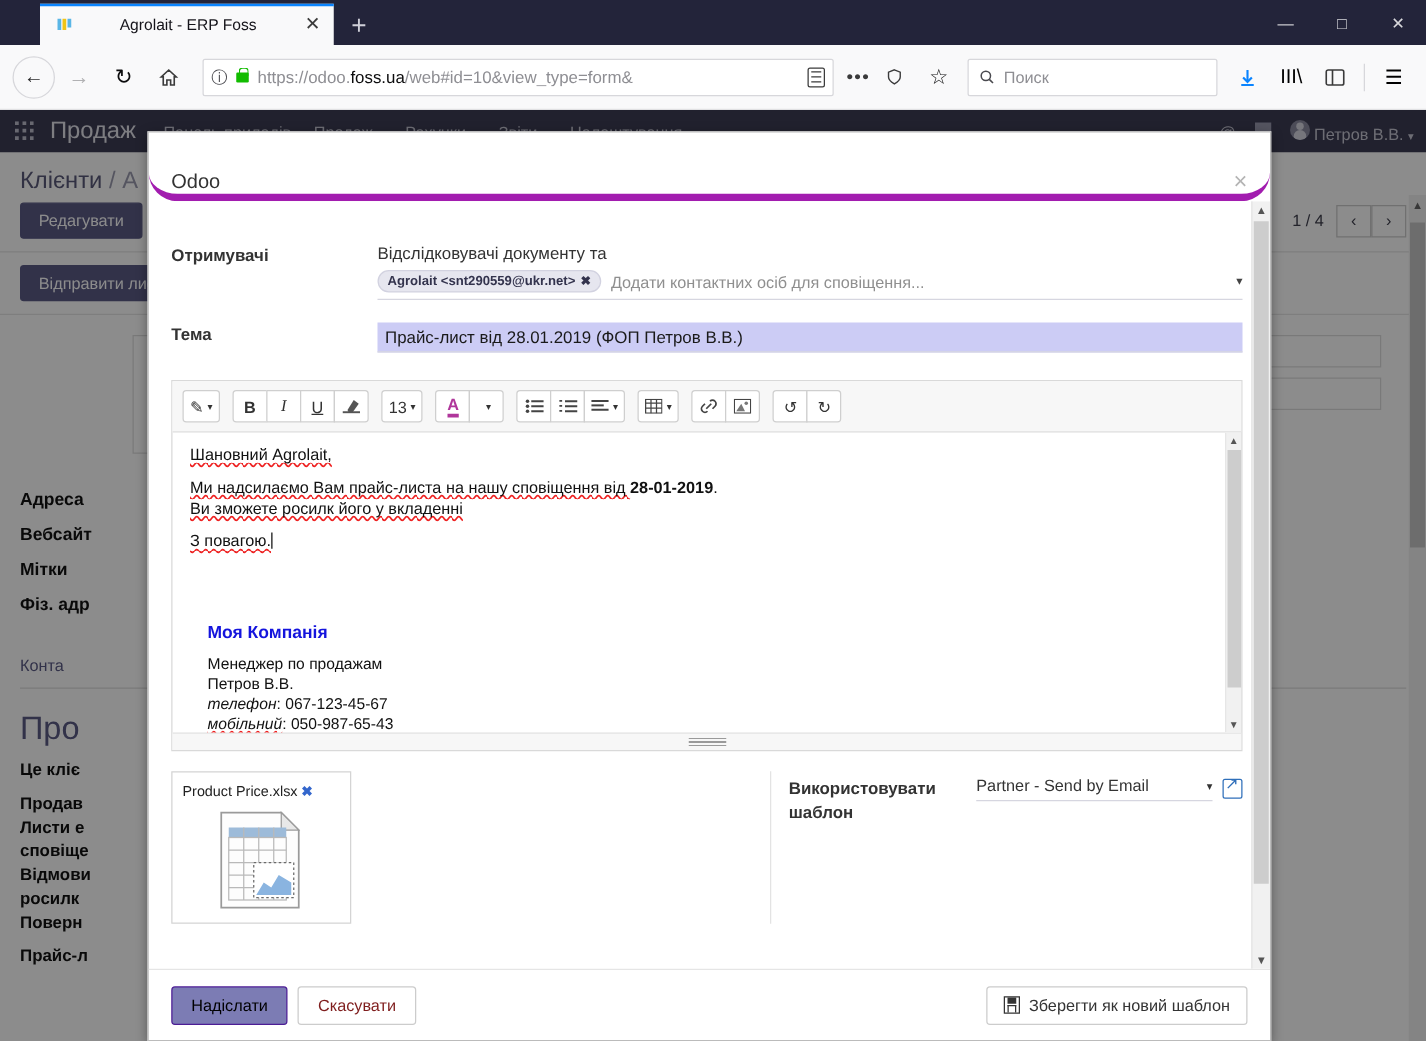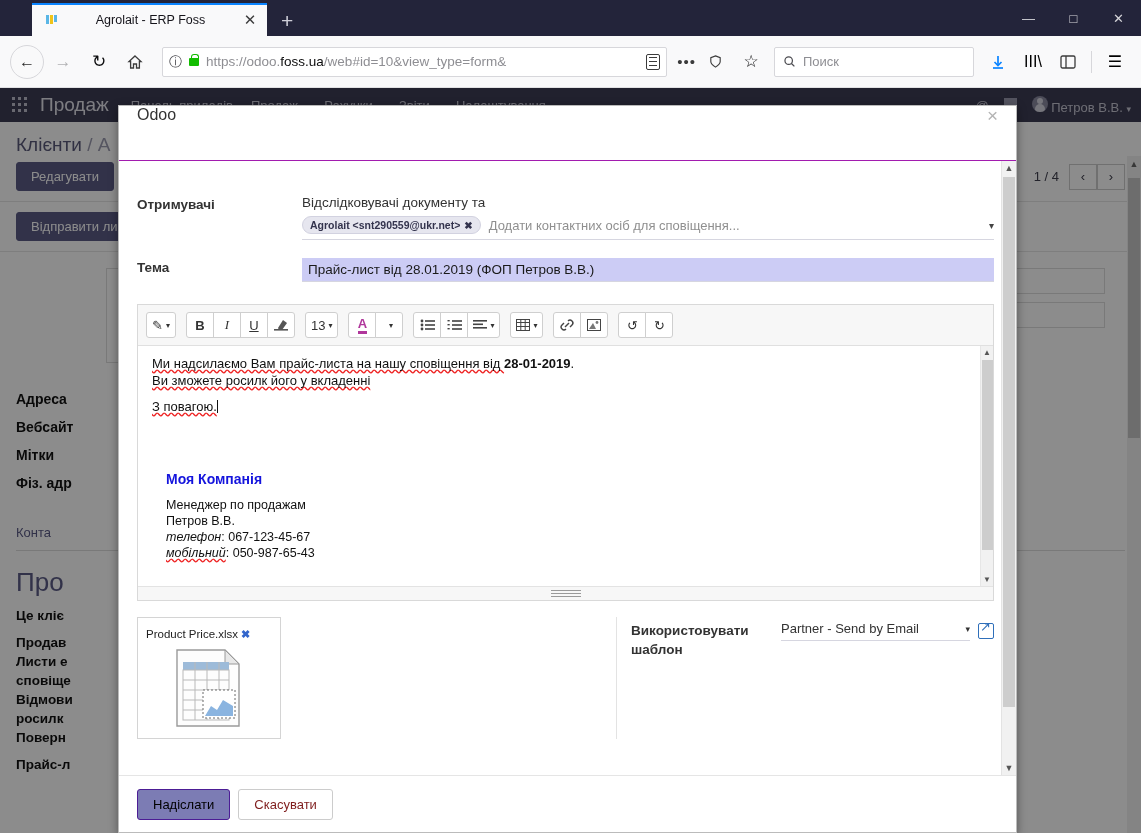--- a/index.html
+++ b/index.html
@@ -105,21 +105,21 @@
   .o-scrollbar-right .up { position:absolute; top:3px; left:0; width:14px; text-align:center; font-size:9px; color:#666;}
 
   .o-dim { position:absolute; inset:0; background:rgba(0,0,0,0.45); }
 
   
   .modal {
     position:absolute; left:118px; top:105px; width:899px; height:728px;
     background:#fff; border:1px solid #bbb; box-shadow:0 3px 9px rgba(0,0,0,.4);
     display:flex; flex-direction:column;
   }
-  .modal-head { height:55px; border-bottom:1px solid #a21caf; display:flex; align-items:flex-start; padding:0 18px; }
+  .modal-head { height:55px; border-bottom:6px solid #a21caf; display:flex; align-items:flex-end; padding:0 18px;border-radius:23px; }
   .modal-title { font-size:16px; color:#333; flex:1; }
   .modal-close { font-size:19px; color:#b4b4b4; line-height:1; }
   .modal-body { flex:1; position:relative; overflow:hidden; padding:34px 22px 0 18px; }
   .modal-scroll { position:absolute; right:0; top:0; bottom:0; width:15px; background:#f1f1f1; border-left:1px solid #e3e3e3;}
   .modal-scroll .up, .modal-scroll .down { position:absolute; left:0; width:14px; text-align:center; font-size:9px; color:#555; }
   .modal-scroll .up { top:2px; } .modal-scroll .down { bottom:2px; }
   .modal-scroll .thumb { position:absolute; left:1px; top:16px; width:12px; height:530px; background:#cdcdcd; }
 
   .frow { display:flex; margin-bottom:8px; }
   .flabel { width:165px; flex:0 0 165px; font-size:13.5px; font-weight:bold; color:#333; padding-top:2px; }
@@ -498,20 +498,21 @@
                 </svg>
             </div>
           </div>
           <div class="bgrp">
             <div>↺</div>
             <div>↻</div>
           </div>
         </div>
 
         <div class="earea">
+          <p><span class="squig">Шановний Agrolait,</span></p>
           <p><span class="squig">Ми надсилаємо Вам прайс-листа на нашу сповіщення від </span><b>28-01-2019</b><span>.</span></p>
           <p style="margin-top:-9px;"><span class="squig">Ви зможете росилк його у вкладенні</span></p>
           <p><span class="squig">З повагою.</span><span class="caret-bar"></span></p>
           <div style="height:46px;"></div>
           <div class="sig-title">Моя Компанія</div>
           <div class="sig">
             <div>Менеджер по продажам</div>
             <div>Петров В.В.</div>
             <div><i>телефон</i>: <span>067-123-45-67</span></div>
             <div><i class="squig">мобільний</i>: <span>050-987-65-43</span></div>
@@ -567,15 +568,19 @@
       <div class="modal-scroll">
         <div class="up">▲</div>
         <div class="thumb"></div>
         <div class="down">▼</div>
       </div>
     </div>
 
     <div class="modal-foot">
       <button class="btn-send">Надіслати</button>
       <button class="btn-cancel">Скасувати</button>
+      <button class="btn-tpl">
+          <span class="fl"></span>
+          <span>Зберегти як новий шаблон</span>
+        </button>
     </div>
   </div>
 </div>
 
 </body></html>

